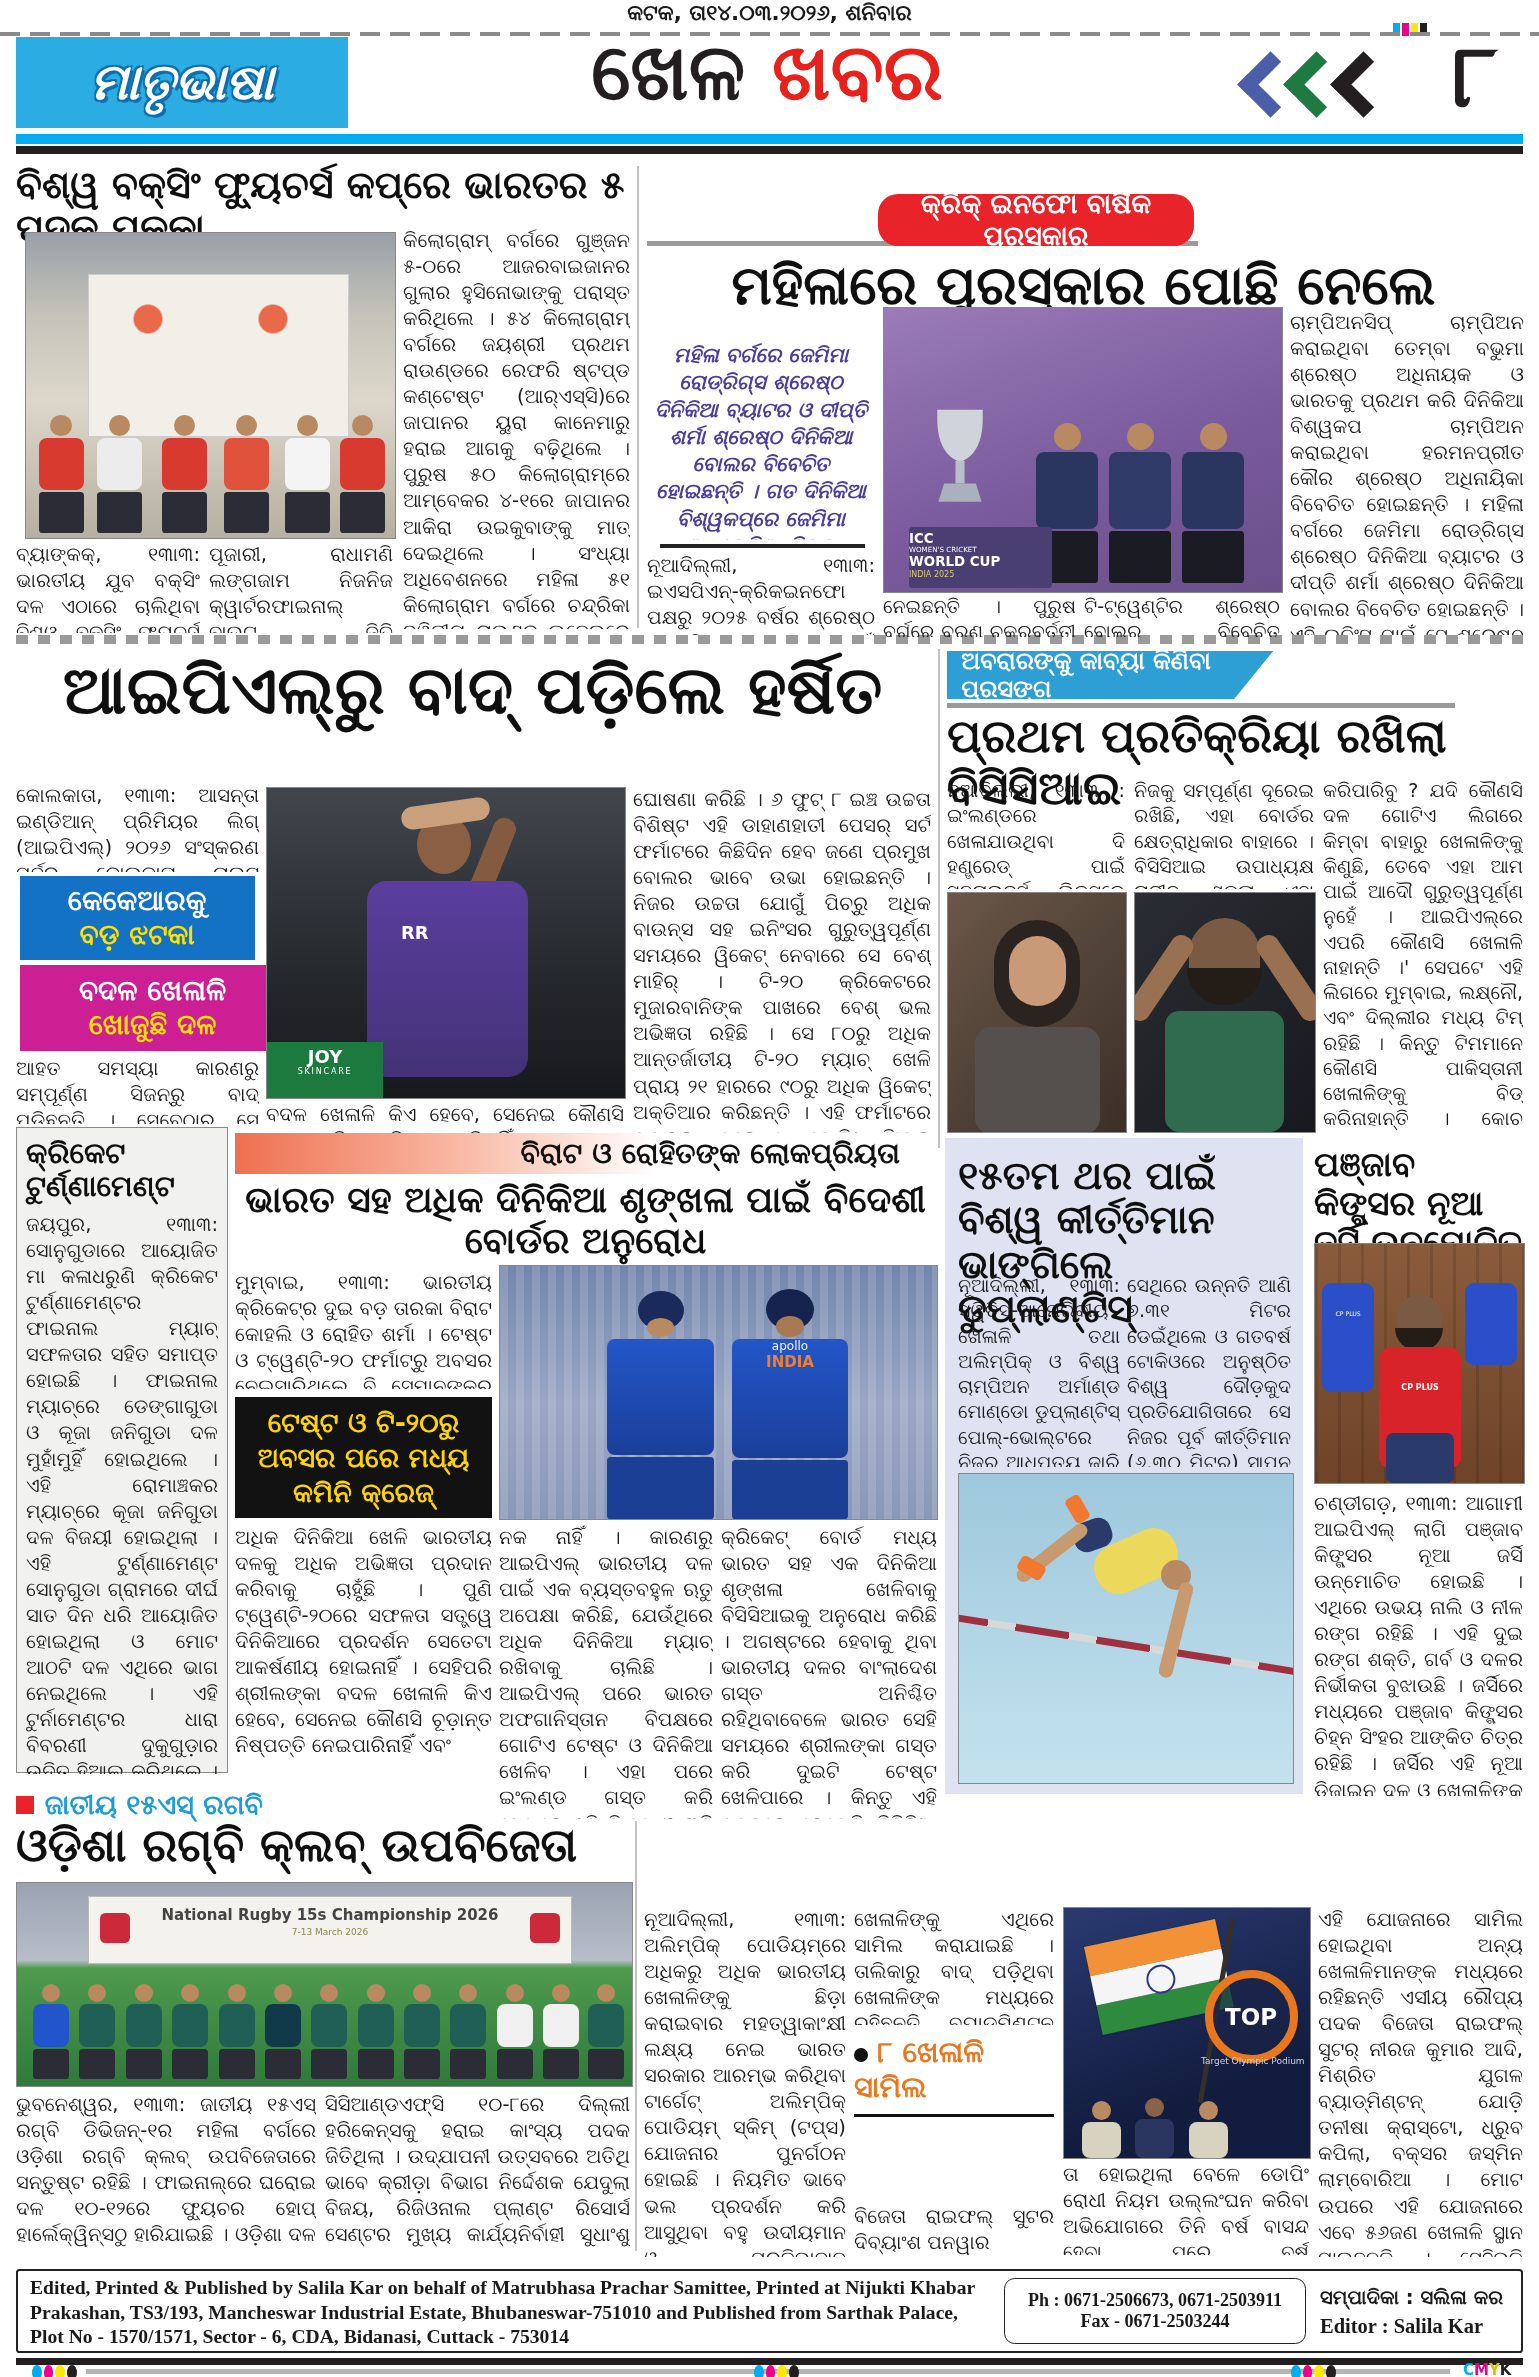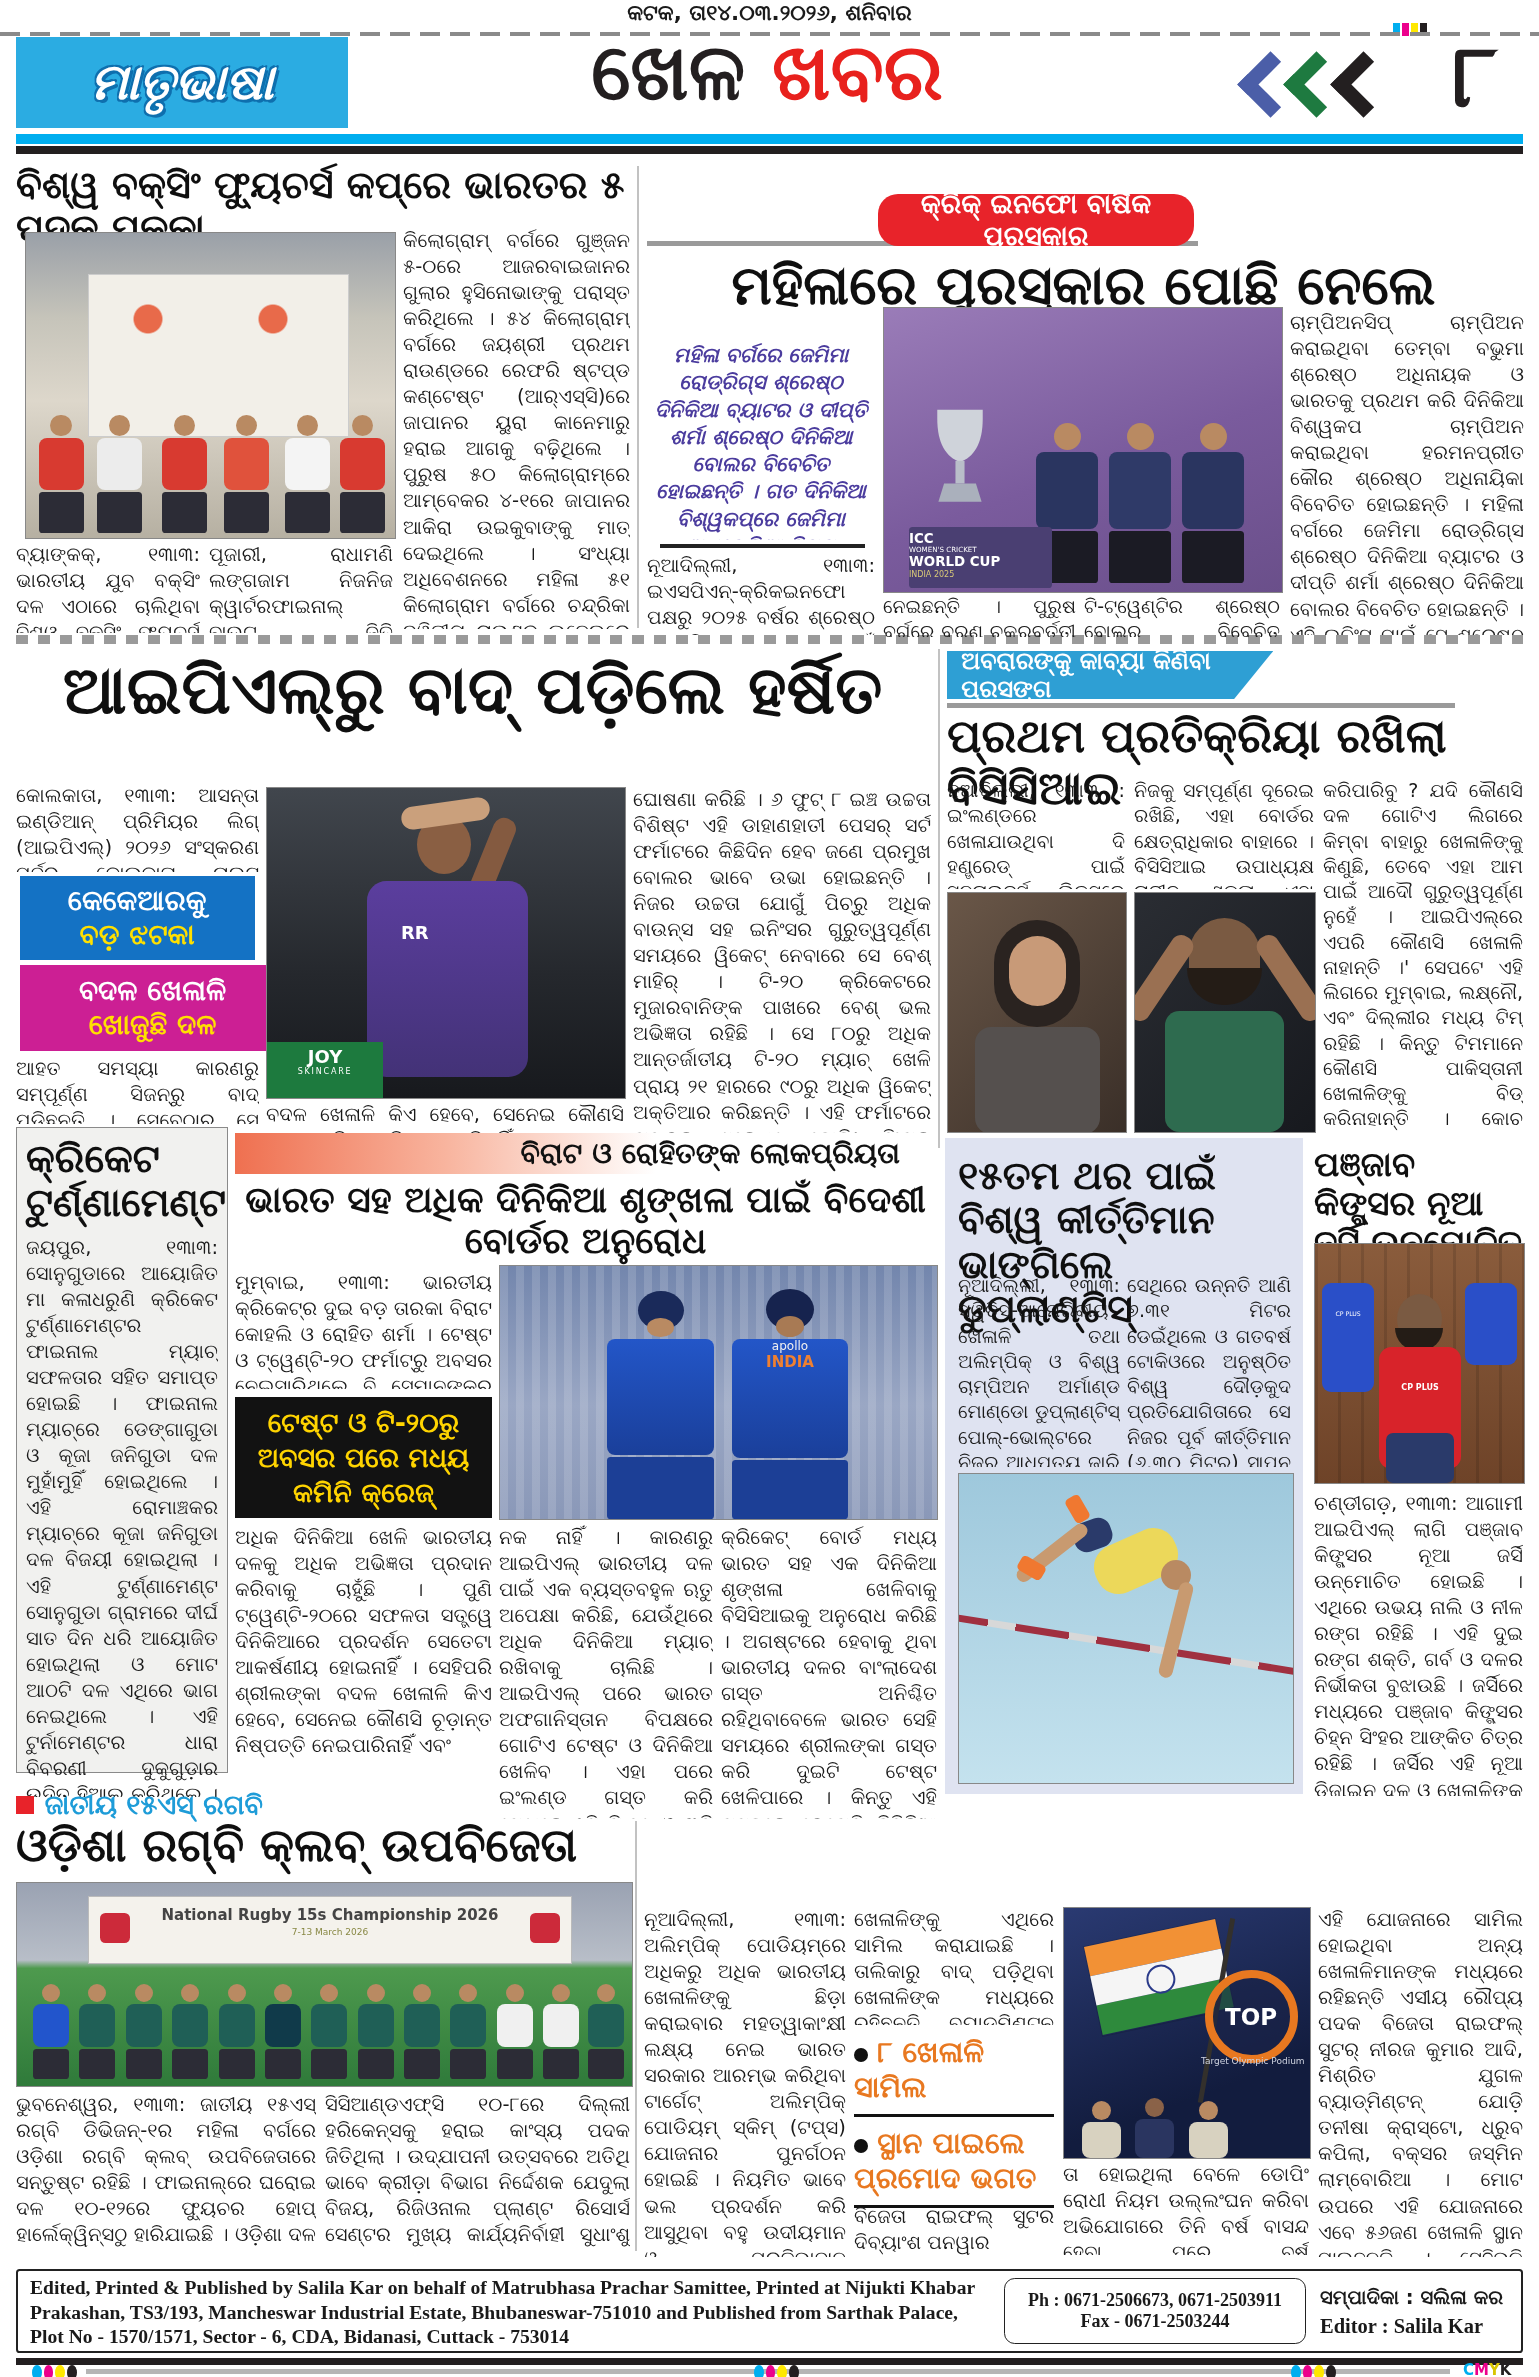--- a/index.html
+++ b/index.html
@@ -187,21 +187,21 @@
   </div>
   <div class="ph" style="left:1134px;top:892px;width:180px;height:239px;background:linear-gradient(135deg,#2a2d33,#17191e)">
     <div style="position:absolute;left:54px;top:25px;width:71px;height:86px;border-radius:36px;background:#7a5a42"></div>
     <div style="position:absolute;left:52px;top:75px;width:75px;height:37px;border-radius:0 0 36px 36px;background:#241c16"></div>
     <div style="position:absolute;left:14.3px;top:36px;width:23px;height:98px;border-radius:10.7px;background:#9a7052;transform:rotate(34deg)"></div>
     <div style="position:absolute;left:143px;top:36px;width:23px;height:98px;border-radius:10.7px;background:#9a7052;transform:rotate(-34deg)"></div>
     <div style="position:absolute;left:30px;top:118px;width:119px;height:121px;border-radius:14.3px;background:#2e6b4f"></div>
   </div>
 
   <div class="abs" style="left:16px;top:1127px;width:212px;height:646px;background:#f1f1ef;border:1.8px solid #8a8a8a;box-sizing:border-box;padding:9px">
-    <div class="hl" style="font-size:39px;margin-bottom:9px">କ୍ରିକେଟ ଟୁର୍ଣ୍ଣାମେଣ୍ଟ</div>
+    <div class="hl" style="font-size:29px;margin-bottom:9px">କ୍ରିକେଟ ଟୁର୍ଣ୍ଣାମେଣ୍ଟ</div>
     <div class="col" style="height:562px;font-size:19.6px">ଜୟପୁର, ୧୩ା୩: ସୋନୁଗୁଡାରେ ଆୟୋଜିତ ମା କଳାଧରୁଣି କ୍ରିକେଟ ଟୁର୍ଣ୍ଣାମେଣ୍ଟର ଫାଇନାଲ ମ୍ୟାଚ୍ ସଫଳତାର ସହିତ ସମାପ୍ତ ହୋଇଛି । ଫାଇନାଲ ମ୍ୟାଚ୍‌ରେ ଡେଙ୍ଗାଗୁଡା ଓ କୂଜା ଜନିଗୁଡା ଦଳ ମୁହାଁମୁହିଁ ହୋଇଥିଲେ । ଏହି ରୋମାଞ୍ଚକର ମ୍ୟାଚ୍‌ରେ କୂଜା ଜନିଗୁଡା ଦଳ ବିଜୟୀ ହୋଇଥିଲା । ଏହି ଟୁର୍ଣ୍ଣାମେଣ୍ଟ ସୋନୁଗୁଡା ଗ୍ରାମରେ ଦୀର୍ଘ ସାତ ଦିନ ଧରି ଆୟୋଜିତ ହୋଇଥିଲା ଓ ମୋଟ ଆଠଟି ଦଳ ଏଥିରେ ଭାଗ ନେଇଥିଲେ । ଏହି ଟୁର୍ନାମେଣ୍ଟର ଧାରା ବିବରଣୀ ଦୁକୁଗୁଡ଼ାର ଉଦିତ ହିଆଲ କରିଥିଲେ । ଗ୍ରାମାଞ୍ଚଳରେ ଦିନକୁ ଦିନ ଛୋଟ ପିଲାମାନେ ଖେଳ ଛାଡ଼ି ମୋବାଇଲରେ ମଜ୍ଜି ଯାଉଥିବା ବେଳେ ଏହି ଟୁର୍ଣ୍ଣାମେଣ୍ଟ ଦ୍ୱାରା ଗ୍ରାମର ଯୁବମାନଙ୍କ ମଧ୍ୟରେ ଖେଳ ପ୍ରତି ନୂତନ ଉତ୍ସାହ ଦେଖାଯାଇଥିଲା ।</div>
   </div>
 
   <div class="abs" style="left:235px;top:1133px;width:701px;height:41px;background:linear-gradient(90deg,#ef7050 0%,#f8b49e 30%,#ffffff 60%);
        display:flex;align-items:center;justify-content:flex-end;padding-right:36px;box-sizing:border-box;font-size:28.5px;font-weight:bold;color:#111">ବିରାଟ ଓ ରୋହିତଙ୍କ ଲୋକପ୍ରିୟତା</div>
   <div class="abs hl ctr" style="left:235px;top:1179px;width:701px;font-size:36px">ଭାରତ ସହ ଅଧିକ ଦିନିକିଆ ଶୃଙ୍ଖଳା ପାଇଁ ବିଦେଶୀ ବୋର୍ଡର ଅନୁରୋଧ</div>
   <div class="abs col" style="left:235px;top:1270px;width:257px;height:119px">ମୁମ୍ବାଇ, ୧୩ା୩: ଭାରତୀୟ କ୍ରିକେଟ୍‌ର ଦୁଇ ବଡ଼ ତାରକା ବିରାଟ କୋହଲି ଓ ରୋହିତ ଶର୍ମା । ଟେଷ୍ଟ ଓ ଟ୍ୱେଣ୍ଟି-୨୦ ଫର୍ମାଟ୍‌ରୁ ଅବସର ନେଇସାରିଥିଲେ ବି ସେମାନଙ୍କର ଲୋକପ୍ରିୟତା ଟିକିଏ ବି ଉଣା ହୋଇନାହିଁ । ସେମାନଙ୍କ ଲୋକପ୍ରିୟତା ଏପରି ଯେ ଗତବର୍ଷ ଯେତେବେଳେ ସେମାନେ ବିଜୟ ହଜାରେ ଟ୍ରଫି ଖେଳିଲେ</div>
   <div class="abs ctr" style="left:235px;top:1397px;width:257px;height:121px;background:#121212;display:flex;align-items:center;justify-content:center;
        color:#ffd400;font-size:27px;font-weight:bold;line-height:1.3;padding:3.6px;box-sizing:border-box">ଟେଷ୍ଟ ଓ ଟି-୨୦ରୁ ଅବସର ପରେ ମଧ୍ୟ କମିନି କ୍ରେଜ୍</div>
 
@@ -342,23 +342,20 @@
   <div class="abs col" style="left:325px;top:2092px;width:305px;height:159px">ସିସିଆଣ୍ଡଏଫ୍‌ସି ୧୦-୮ରେ ଦିଲ୍ଲୀ ହରିକେନ୍ସକୁ ହରାଇ କାଂସ୍ୟ ପଦକ ଜିତିଥିଲା । ଉଦ୍‌ଯାପନୀ ଉତ୍ସବରେ ଅତିଥି ଭାବେ କ୍ରୀଡ଼ା ବିଭାଗ ନିର୍ଦ୍ଦେଶକ ଯେଦୁଲା ବିଜୟ, ରିଜିଓନାଲ ପ୍ଲାଣ୍ଟ ରିସୋର୍ସ ସେଣ୍ଟର ମୁଖ୍ୟ କାର୍ଯ୍ୟନିର୍ବାହୀ ସୁଧାଂଶୁ ଶେଖର ଖୋରା, କ୍ରୀଡ଼ା ବିଭାଗ ଅତିରିକ୍ତ ସଚିବ ବିଜୟ କୁମାର ସାଇଁ, ଓଏସ୍‌ଡି ସୋନାଲି ଚାନ୍ଦ, ଅଶିଷ କୁମାର ରାଉତ, ଶାଶ୍ୱତ କୁମାର ରାଉତ, ଓଡ଼ିଶା ରଗ୍‌ବି ଫୁଟ୍‌ବଲ୍ ସଂଘ ଉପସଭାପତି ଉପେନ୍ଦ୍ର ମହାନ୍ତି ଯୋଗଦେଇ ପୁରସ୍କାର ପ୍ରଦାନ କରିଥିଲେ ।</div>
   <div class="abs vrule" style="left:635px;top:1821px;height:430px"></div>
 
   <div class="abs col" style="left:644px;top:1907px;width:202px;height:350px">ନୂଆଦିଲ୍ଲୀ, ୧୩ା୩: ଅଲିମ୍ପିକ୍ ପୋଡିୟମ୍‌ରେ ଅଧିକରୁ ଅଧିକ ଭାରତୀୟ ଖେଳାଳିଙ୍କୁ ଛିଡ଼ା କରାଇବାର ମହତ୍ୱାକାଂକ୍ଷୀ ଲକ୍ଷ୍ୟ ନେଇ ଭାରତ ସରକାର ଆରମ୍ଭ କରିଥିବା ଟାର୍ଗେଟ୍ ଅଲିମ୍ପିକ୍ ପୋଡିୟମ୍ ସ୍କିମ୍ (ଟପ୍ସ) ଯୋଜନାର ପୁନର୍ଗଠନ ହୋଇଛି । ନିୟମିତ ଭାବେ ଭଲ ପ୍ରଦର୍ଶନ କରି ଆସୁଥିବା ବହୁ ଉଦୀୟମାନ ଓ ପ୍ରତିଭାବାନ ଖେଳାଳିଙ୍କୁ ଏଥିରେ ସାମିଲ କରାଯାଇଥିଲା ବେଳେ ଖରାପ ପ୍ରଦର୍ଶନ କରି ଆସୁଥିବା ଅନେକ ଖେଳାଳିଙ୍କୁ ଏଥିରୁ ବାଦ୍ ଦିଆଯାଇଛି । ନୂଆ ତାଲିକାରେ ସାମିଲ ହୋଇଥିବା</div>
   <div class="abs col" style="left:854px;top:1907px;width:200px;height:118px">ଖେଳାଳିଙ୍କୁ ଏଥିରେ ସାମିଲ କରାଯାଇଛି । ତାଲିକାରୁ ବାଦ୍ ପଡ଼ିଥିବା ଖେଳାଳିଙ୍କ ମଧ୍ୟରେ ରହିଛନ୍ତି ବ୍ୟାଡ୍‌ମିଣ୍ଟନ୍ ତାରକା ଏଚ୍‌ଏସ୍ ପ୍ରଣୟ, ପୂର୍ବତନ ଏସୀୟ କ୍ରୀଡ଼ା ସ୍ୱର୍ଣ୍ଣ</div>
 
   <div class="abs" style="left:854px;top:2035px;width:200px">
     <div style="border-bottom:3.6px solid #111;padding-bottom:9px">
       <span class="bullet-dot"></span><span style="font-size:29px;font-weight:bold;color:#e87820">୮ ଖେଳାଳି ସାମିଲ</span>
     </div>
-    <div style="border-bottom:3.6px solid #111;padding:9px 0 9px 0">
-      <span class="bullet-dot"></span><span style="font-size:29px;font-weight:bold;color:#e87820;line-height:1.2">ସ୍ଥାନ ପାଇଲେ ପ୍ରମୋଦ ଭଗତ</span>
-    </div>
   </div>
   <div class="abs col" style="left:854px;top:2204px;width:200px;height:52px">ବିଜେତା ରାଇଫଲ୍ ସୁଟର ଦିବ୍ୟାଂଶ ପନୱାର</div>
 
   <div class="ph" style="left:1063px;top:1907px;width:246px;height:250px;background:linear-gradient(160deg,#2a3a72,#121c3e 70%)">
     <div style="position:absolute;left:27px;top:23px;width:134px;height:91px;transform:rotate(-12deg);border:0.9px solid #0002">
       <div style="height:30px;background:#f29135"></div>
       <div style="height:30px;background:#f5f5f5;position:relative">
         <div style="position:absolute;left:54px;top:2.7px;width:25px;height:25px;border:2.7px solid #2a3a8a;border-radius:50%"></div>
       </div>
       <div style="height:30px;background:#2e8a3c"></div>

